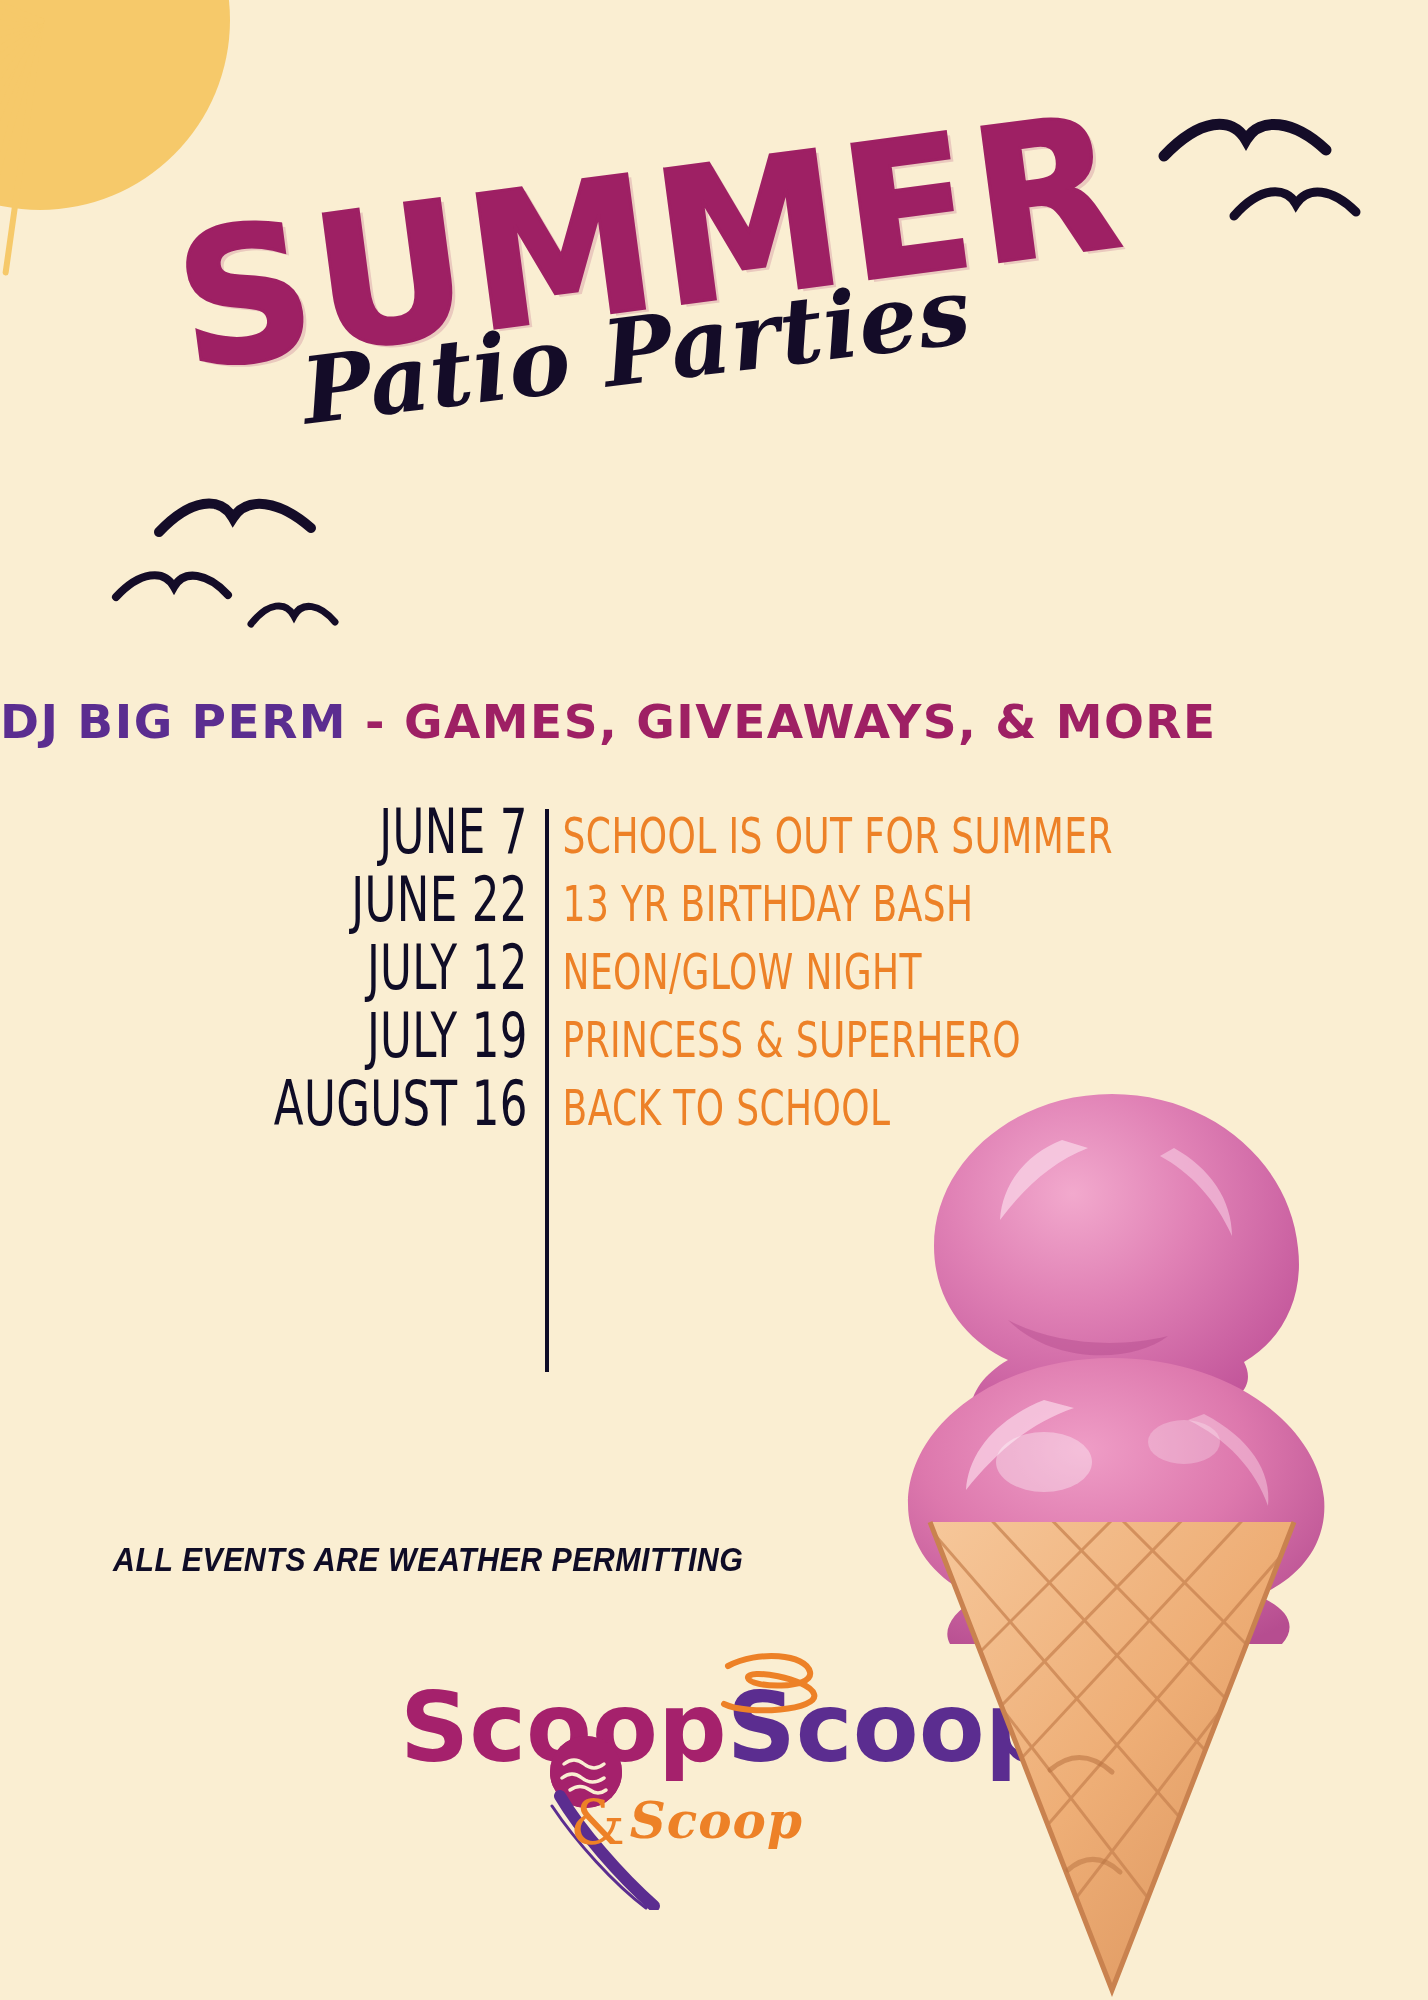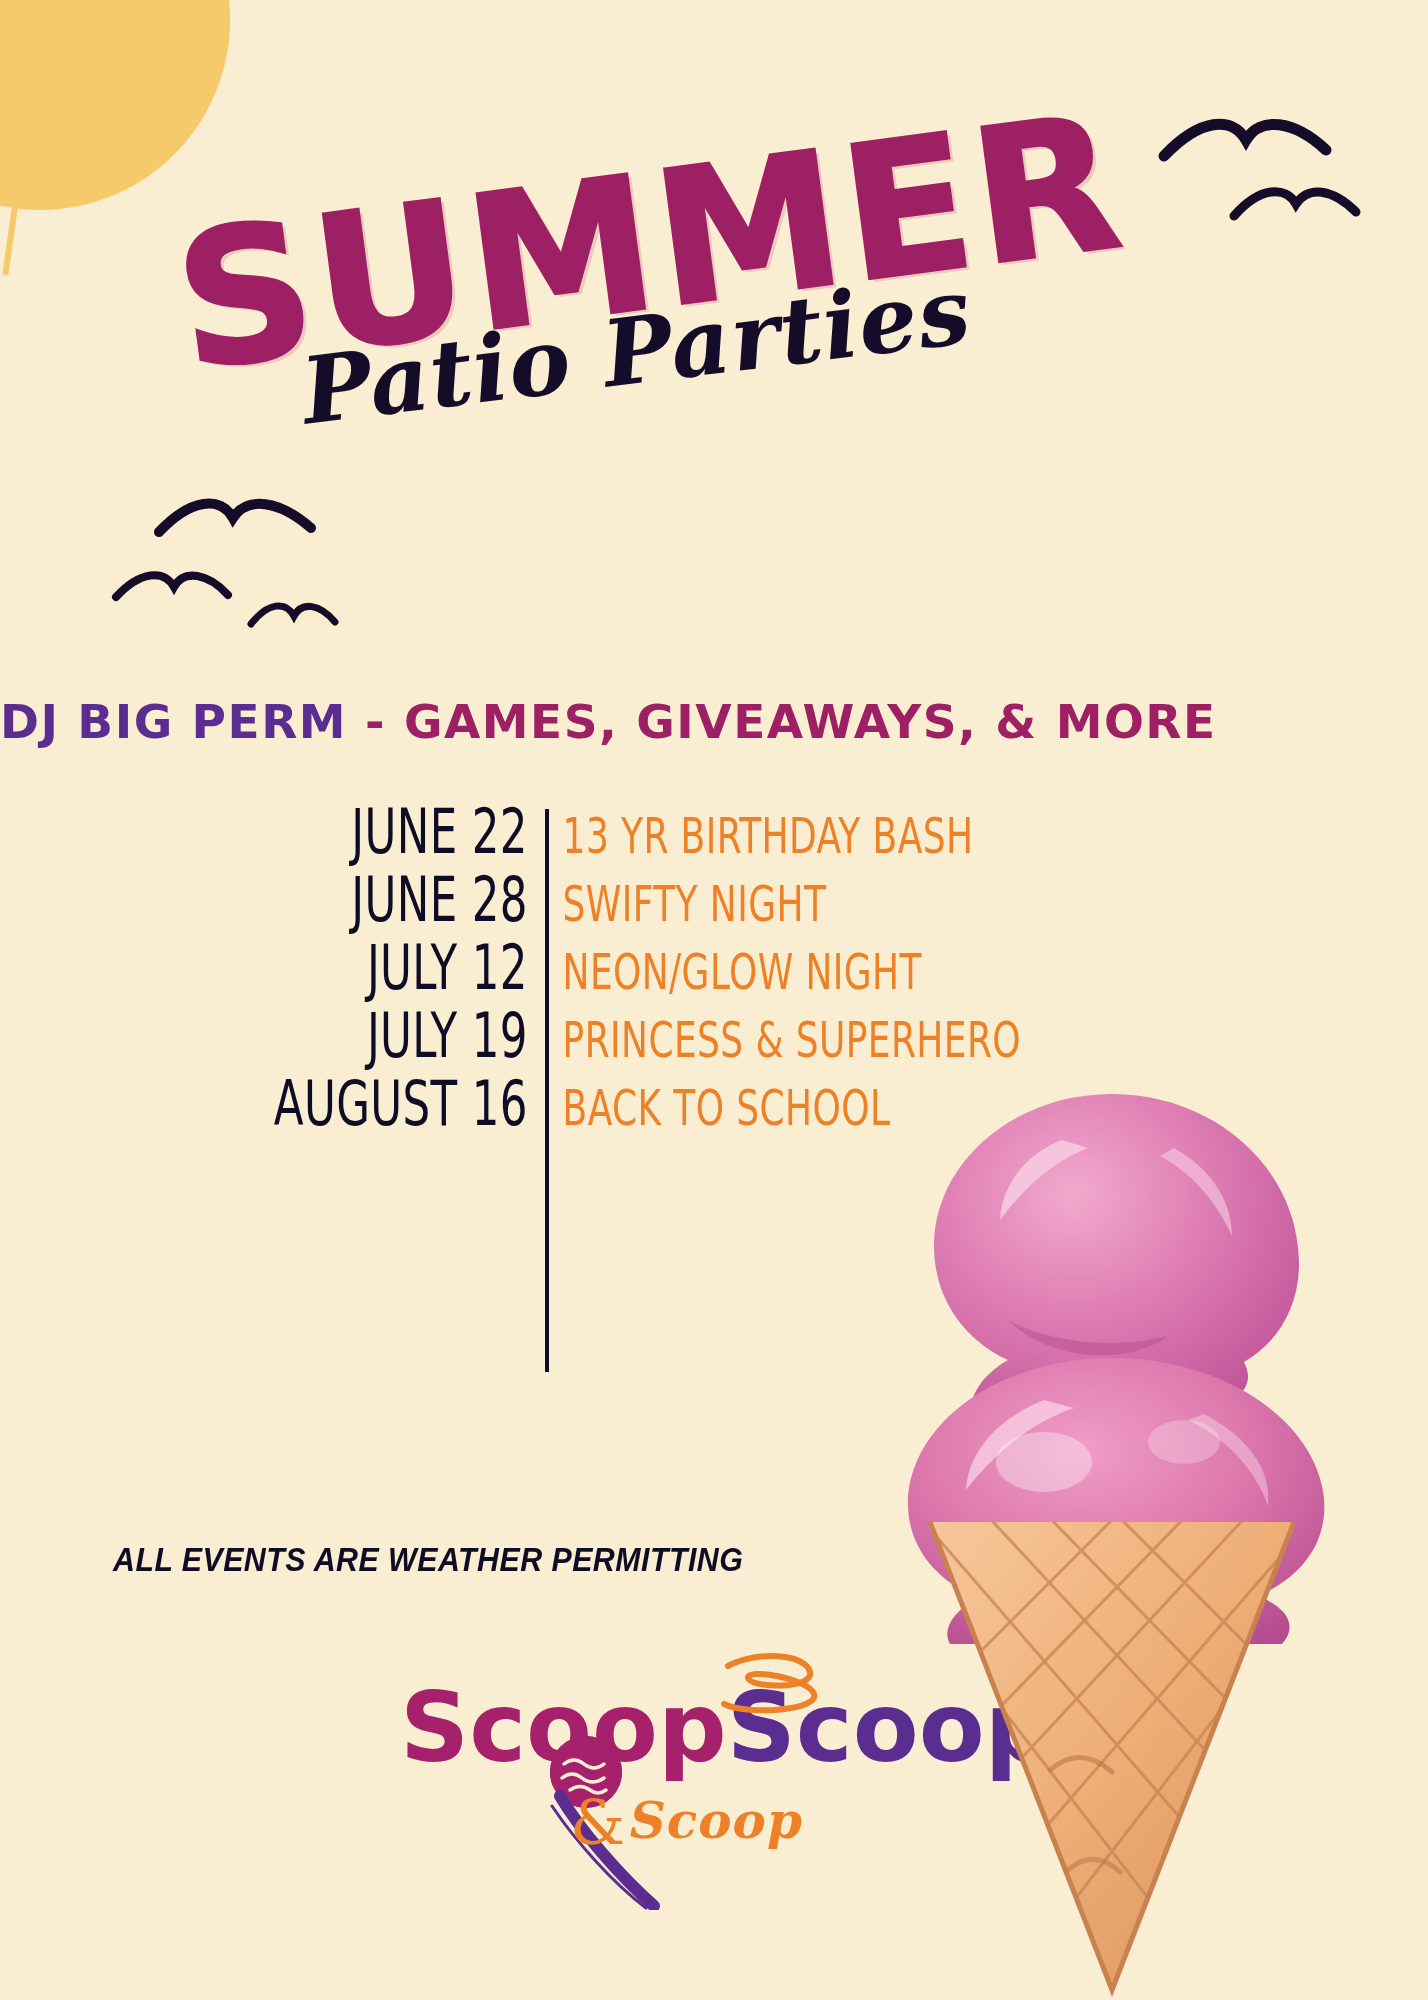--- a/index.html
+++ b/index.html
@@ -238,26 +238,26 @@
 
   <div class="subtitle">
     <span class="part-a">DJ BIG PERM</span>
     <span class="part-b">- GAMES, GIVEAWAYS, &amp; MORE</span>
   </div>
 
   <div class="schedule">
     <div class="divider"></div>
 
     <div class="row">
+      <div class="date-cell">JUNE 7</div>
+      <div class="event-cell">SCHOOL IS OUT FOR SUMMER</div>
+    </div>
+    <div class="row">
       <div class="date-cell">JUNE 22</div>
       <div class="event-cell">13 YR BIRTHDAY BASH</div>
-    </div>
-    <div class="row">
-      <div class="date-cell">JUNE 28</div>
-      <div class="event-cell">SWIFTY NIGHT</div>
     </div>
     <div class="row">
       <div class="date-cell">JULY 12</div>
       <div class="event-cell">NEON/GLOW NIGHT</div>
     </div>
     <div class="row">
       <div class="date-cell">JULY 19</div>
       <div class="event-cell">PRINCESS &amp; SUPERHERO</div>
     </div>
     <div class="row">

